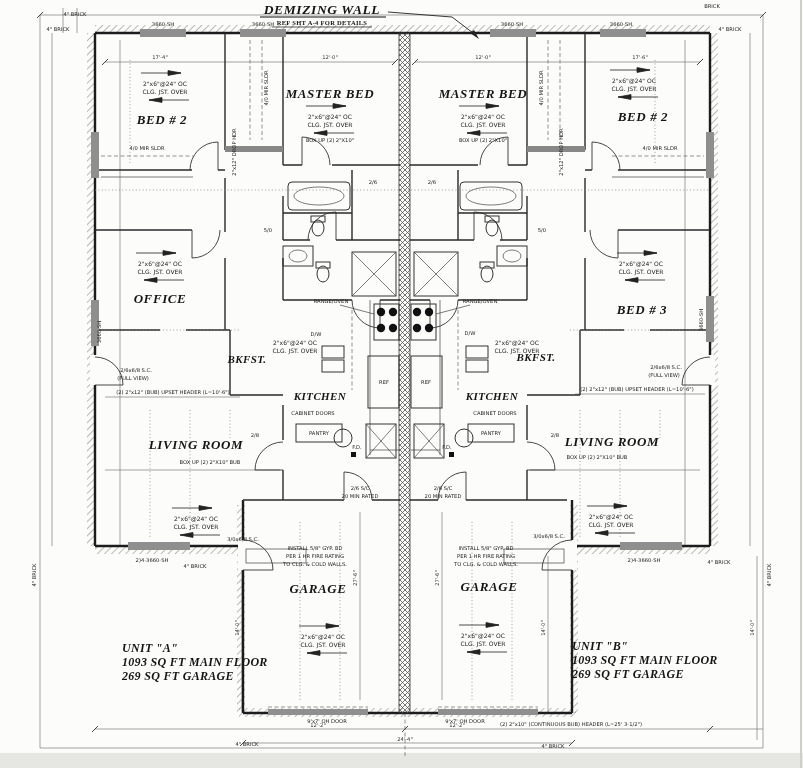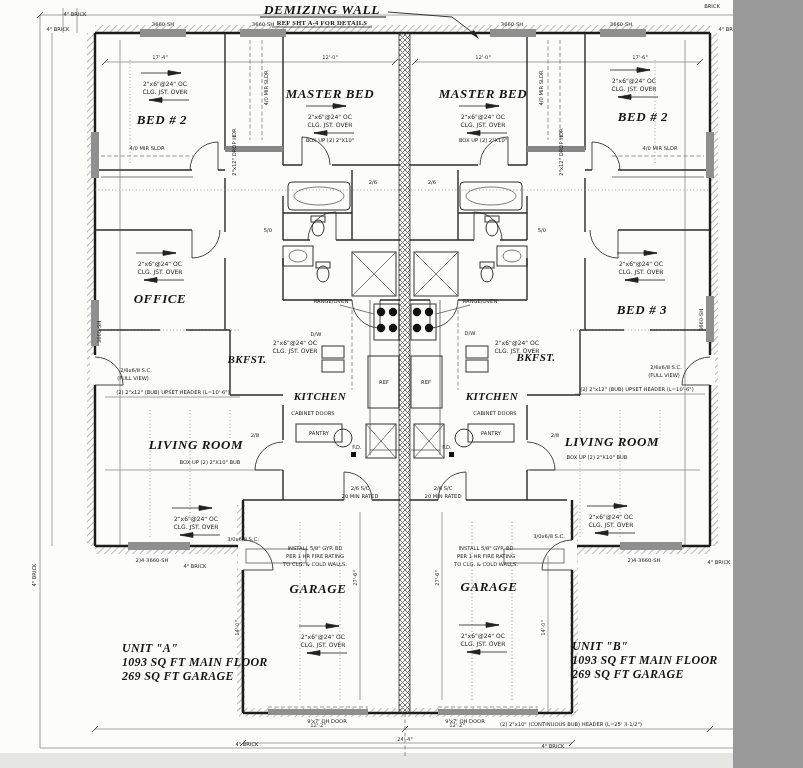--- a/index.html
+++ b/index.html
@@ -1,16 +1,16 @@
 <!DOCTYPE html>
 <html><head>
 <meta charset="utf-8">
 <style>
   html,body{margin:0;padding:0;background:#9a9a9a;}
-  .sheet{position:relative;width:733px;height:768px;background:#fcfcfa;overflow:hidden;
+  .sheet{position:relative;width:803px;height:768px;background:#fcfcfa;overflow:hidden;
          font-family:"Liberation Serif",serif;}
   svg{display:block}
   
   .wall{stroke:#1c1c1c;stroke-width:2.4;fill:none}
   .part{stroke:#2a2a2a;stroke-width:1.4;fill:none}
   .fix{stroke:#333;stroke-width:1;fill:none}
   .fixthin{stroke:#444;stroke-width:.7;fill:none}
   .dimline{stroke:#666;stroke-width:.6;fill:none}
   .dash{stroke:#666;stroke-width:.7;stroke-dasharray:4 2.5;fill:none}
   .dot{stroke:#888;stroke-width:.8;stroke-dasharray:1 2.4;fill:none}

